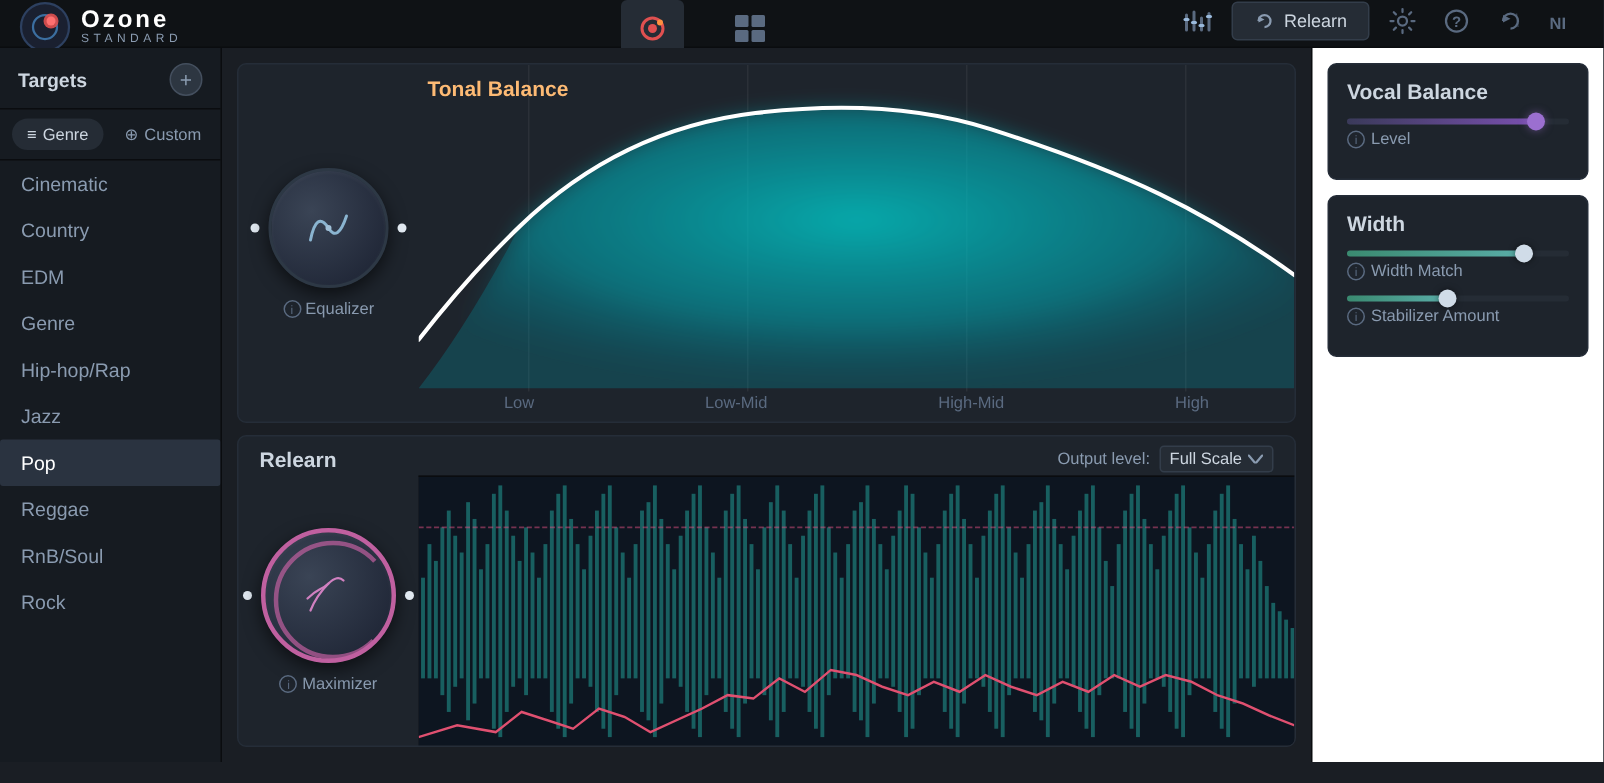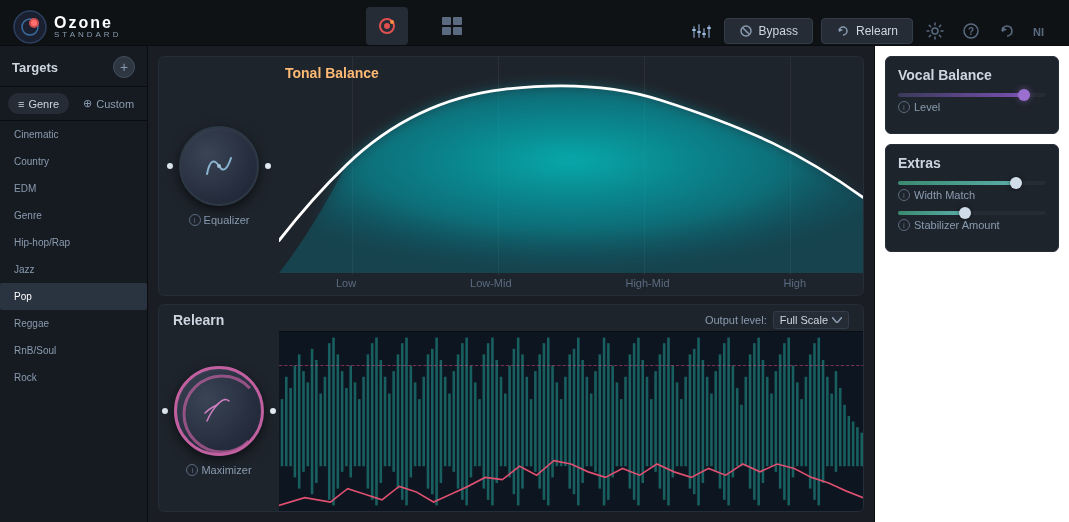--- a/index.html
+++ b/index.html
@@ -9,23 +9,23 @@
       width: 1069px;
       height: 522px;
       overflow: hidden;
       color: #cdd6e0;
       font-size: 12px;
     }
 
     
     .top-nav {
       display: flex;
-      align-items: flex-end;
+      align-items: flex-start;
       background: #0f1215;
-      height: 46px;
+      height: 32px;
       padding: 0 12px;
       border-bottom: 1px solid #0a0c0f;
     }
     .logo-area {
       display: flex;
       align-items: center;
       gap: 6px;
       width: 140px;
     }
     .logo-icon {
@@ -159,21 +159,21 @@
       color: #cdd6e0;
     }
     .sidebar-list {
       flex: 1;
       overflow-y: auto;
     }
     .sidebar-item {
       padding: 8px 14px;
       cursor: pointer;
       color: #8a9bb0;
-      font-size: 10px;
+      font-size: 13px;
       border-radius: 2px;
     }
     .sidebar-item.active {
       background: #2a3340;
       color: #fff;
     }
 
     
     .content-area {
       flex: 1;
@@ -442,27 +442,20 @@
       <svg width="22" height="18" viewBox="0 0 22 18">
         <rect x="2" y="4" width="2" height="12" rx="1" fill="#5a6a80"></rect>
         <rect x="7" y="2" width="2" height="14" rx="1" fill="#5a6a80"></rect>
         <rect x="12" y="6" width="2" height="10" rx="1" fill="#5a6a80"></rect>
         <rect x="17" y="3" width="2" height="13" rx="1" fill="#5a6a80"></rect>
         <rect x="1" y="7" width="4" height="2" rx="1" fill="#9abadc"></rect>
         <rect x="6" y="9" width="4" height="2" rx="1" fill="#9abadc"></rect>
         <rect x="11" y="11" width="4" height="2" rx="1" fill="#9abadc"></rect>
         <rect x="16" y="5" width="4" height="2" rx="1" fill="#9abadc"></rect>
       </svg>
-    </div>
-    <div class="nav-btn">
-      <svg width="14" height="14" viewBox="0 0 14 14">
-        <circle cx="7" cy="7" r="5" fill="none" stroke="#8a9bb0" stroke-width="1.5"></circle>
-        <line x1="4" y1="4" x2="10" y2="10" stroke="#8a9bb0" stroke-width="1.5"></line>
-      </svg>
-      <span>Bypass</span>
     </div>
     <div class="nav-btn">
       <svg width="14" height="14" viewBox="0 0 14 14">
         <path d="M3 7 A4 4 0 1 1 7 11" fill="none" stroke="#8a9bb0" stroke-width="1.5"></path>
         <polygon points="3,4 3,8 7,6" fill="#8a9bb0"></polygon>
       </svg>
       <span>Relearn</span>
     </div>
     <div class="nav-icon-sm">
       <svg width="18" height="18" viewBox="0 0 18 18">
@@ -802,21 +795,21 @@
           <div class="slider-thumb" style="left:85%;"></div>
         </div>
         <div class="slider-label">
           <span class="info-icon">i</span>
           <span>Level</span>
         </div>
       </div>
     </div>
 
     <div class="right-section">
-      <div class="right-section-title">Extras</div>
+      <div class="right-section-title">Width</div>
 
       <div class="slider-row">
         <div class="slider-track">
           <div class="slider-fill" style="width:80%;"></div>
           <div class="slider-thumb" style="left:80%;"></div>
         </div>
         <div class="slider-label">
           <span class="info-icon">i</span>
           <span>Width Match</span>
         </div>

